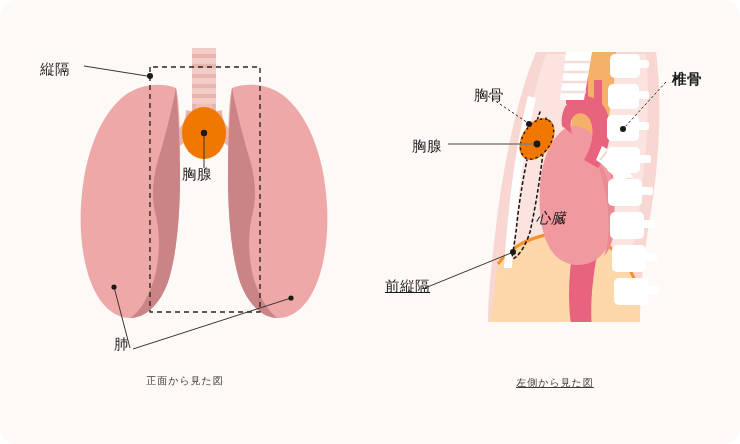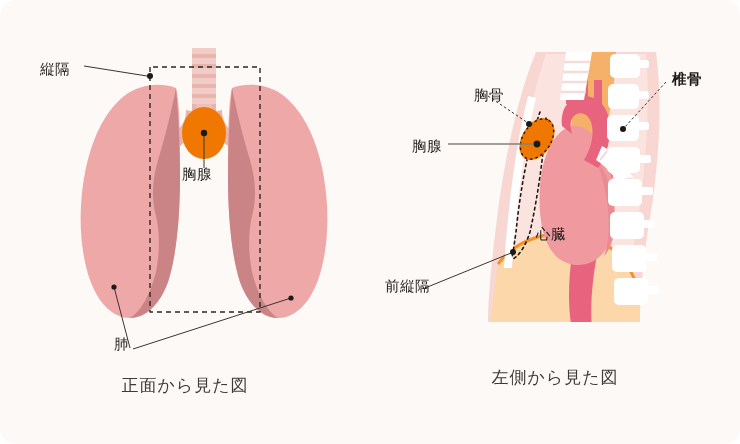--- a/index.html
+++ b/index.html
@@ -31,26 +31,26 @@
   #panel-side  { left: 370px; width: 370px; }
 
   .figure-svg {
     position: absolute;
     left: 0; top: 0;
   }
   .caption {
     position: absolute;
     width: 100%;
     text-align: center;
-    font-size: 17px;
+    font-size: 10px;
     letter-spacing: 1px;
     color: #3d3a38;
   }
   #caption-front { top: 374px; }
-  #caption-side  { top: 366px; }
+  #caption-side  { top: 376px; text-decoration: underline; }
 
   .lbl {
     position: absolute;
     font-size: 14.5px;
     color: #1c1a19;
     white-space: nowrap;
     letter-spacing: 0.5px;
     font-weight: 500;
   }
 </style>
@@ -307,18 +307,18 @@
 
       <g>
         <line x1="55" y1="288" x2="141" y2="253" stroke="#3a3533" stroke-width="1"></line>
         <circle cx="143" cy="252" r="3" fill="#1c1a19"></circle>
       </g>
     </svg>
 
     <div class="lbl" style="left:104px; top:86px;">胸骨</div>
     <div class="lbl" style="left:42px; top:137px;">胸腺</div>
     <div class="lbl" style="left:302px; top:70px;font-weight:bold;">椎骨</div>
-    <div class="lbl" style="left:166px; top:225px;">心臓</div>
-    <div class="lbl" style="left:15px; top:277px;">前縦隔</div>
+    <div class="lbl" style="left:166px; top:209px;font-style:italic;">心臓</div>
+    <div class="lbl" style="left:15px; top:277px;text-decoration:underline;">前縦隔</div>
 
     <div class="caption" id="caption-side">左側から見た図</div>
   </div>
 </div>
 
 </body></html>

